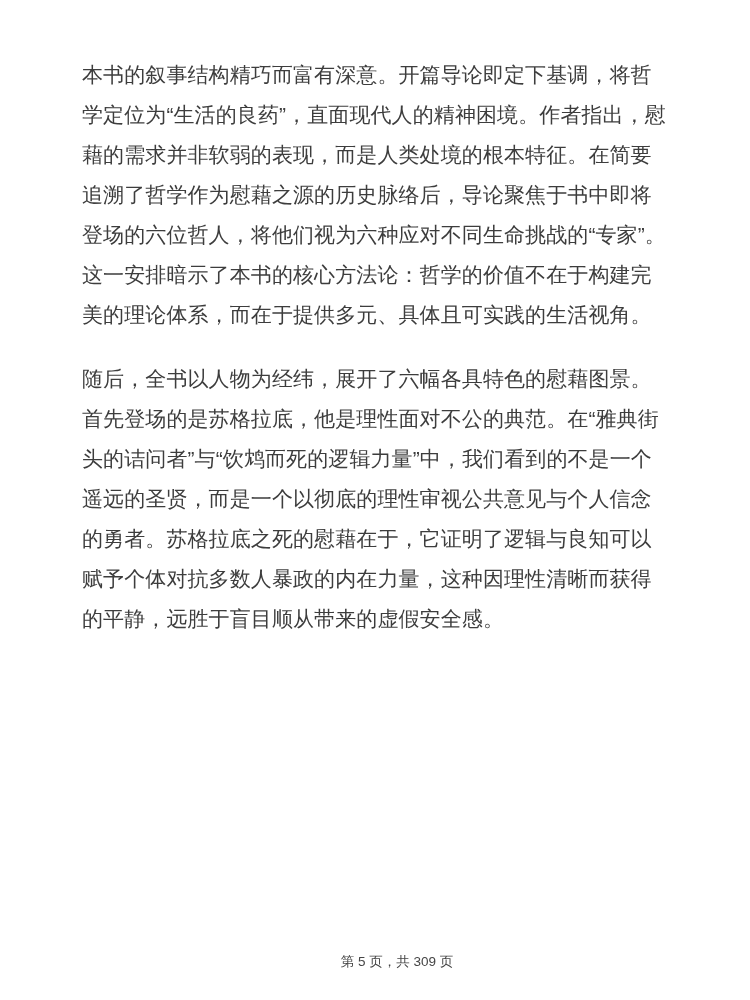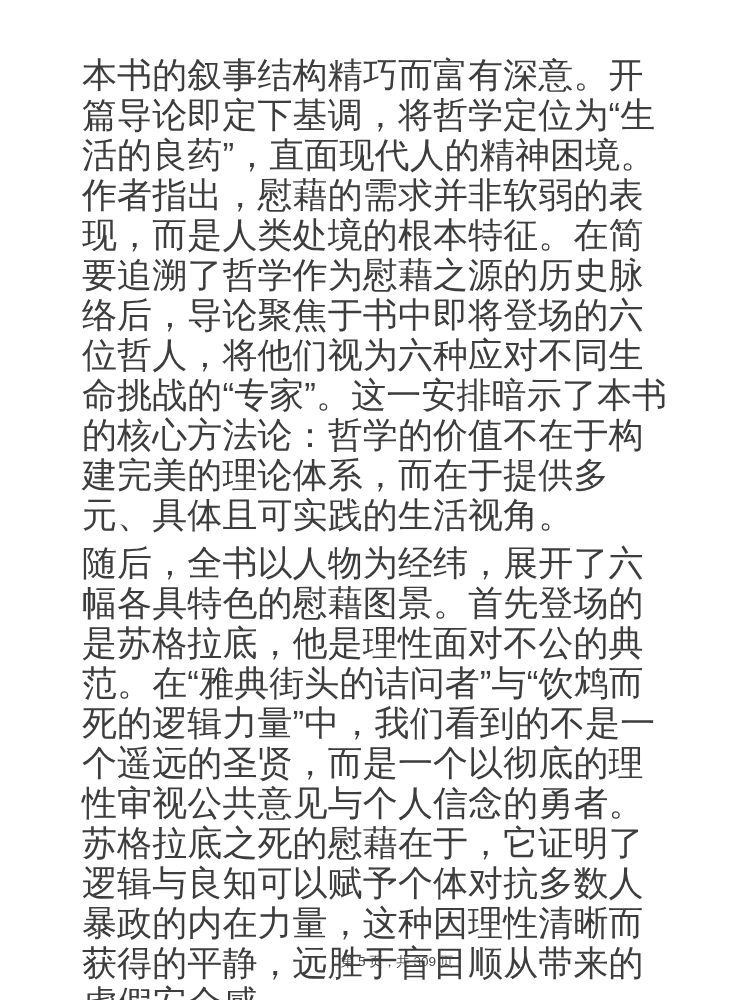--- a/index.html
+++ b/index.html
@@ -17,30 +17,30 @@
     font-family: "Liberation Sans", sans-serif;
   }
   .content {
     position: absolute;
     top: 55px;
     left: 82px;
     right: 82px;
   }
   .content p {
     margin: 0;
-    font-size: 35px;
+    font-size: 21px;
     line-height: 40px;
     font-weight: 400;
     color: #3d3d3d;
     text-align: left;
     letter-spacing: 0.1px;
     word-break: break-all;
   }
   .content p + p {
-    margin-top: 8px;
+    margin-top: 24px;
   }
   .page-footer {
     position: absolute;
     left: 4px;
     right: 0;
     bottom: 30px;
     text-align: center;
     font-size: 13.5px;
     line-height: 16px;
     color: #454545;

